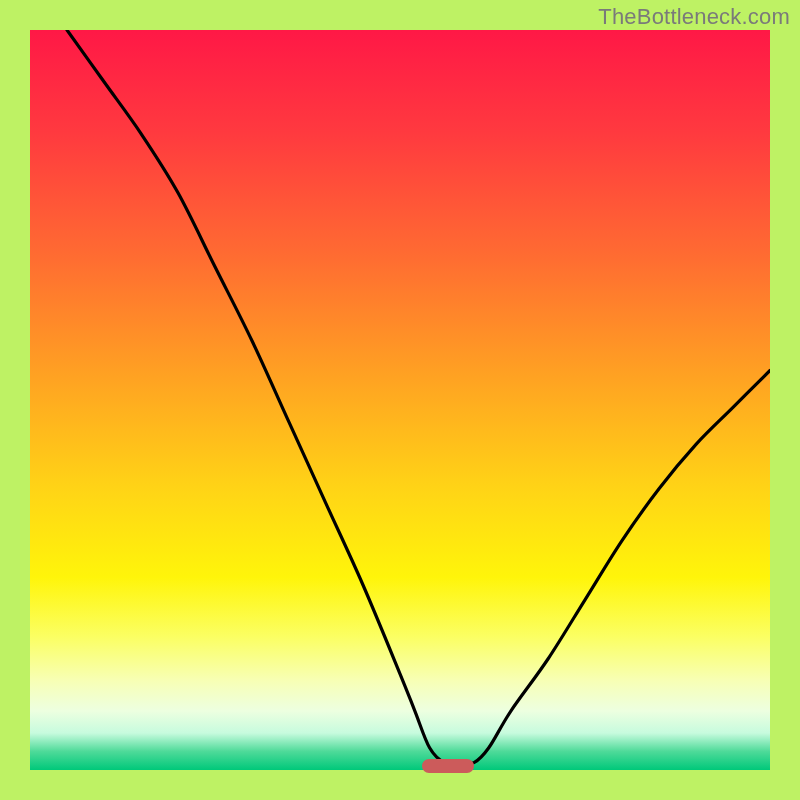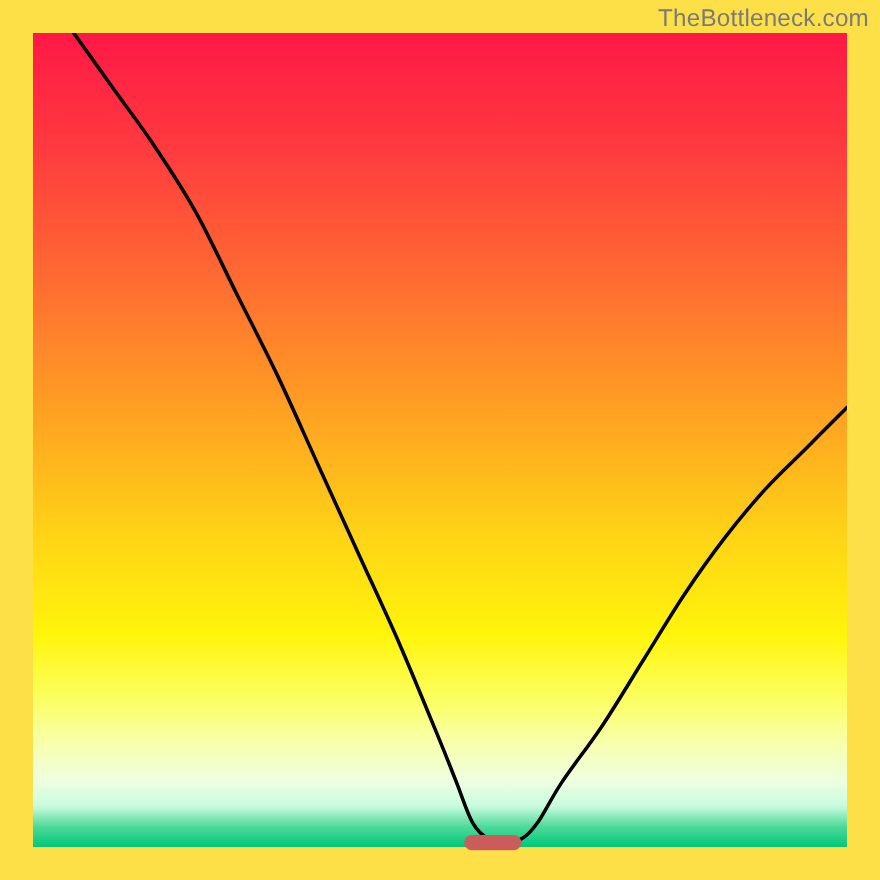--- a/index.html
+++ b/index.html
@@ -1,21 +1,21 @@
 <!DOCTYPE html>
 <html><head>
 <meta charset="utf-8">
 <style>
   * { margin: 0; padding: 0; box-sizing: border-box; }
   html, body { width: 800px; height: 800px; overflow: hidden; background: #000; }
   .frame {
     position: relative;
     width: 800px;
     height: 800px;
-    background: #fde047;
+    background: #bef264;
   }
   .attribution {
     position: absolute;
     top: 4px;
     right: 10px;
     font-family: Arial, Helvetica, sans-serif;
     font-size: 22px;
     color: #7a7a7a;
     letter-spacing: 0.2px;
     z-index: 3;

